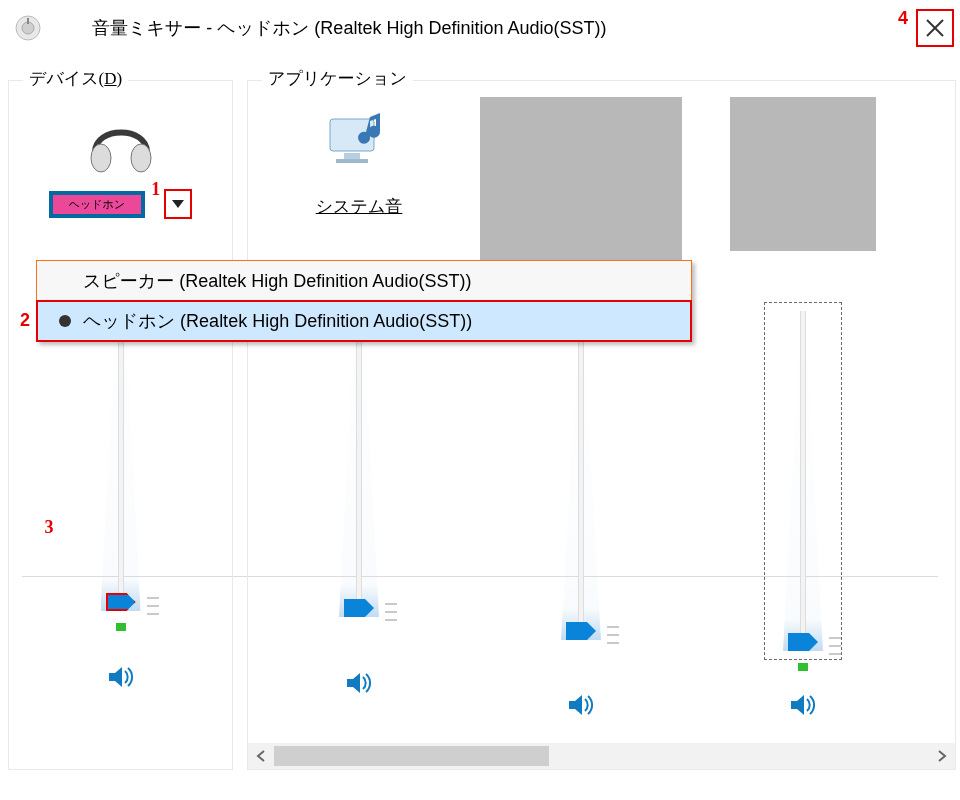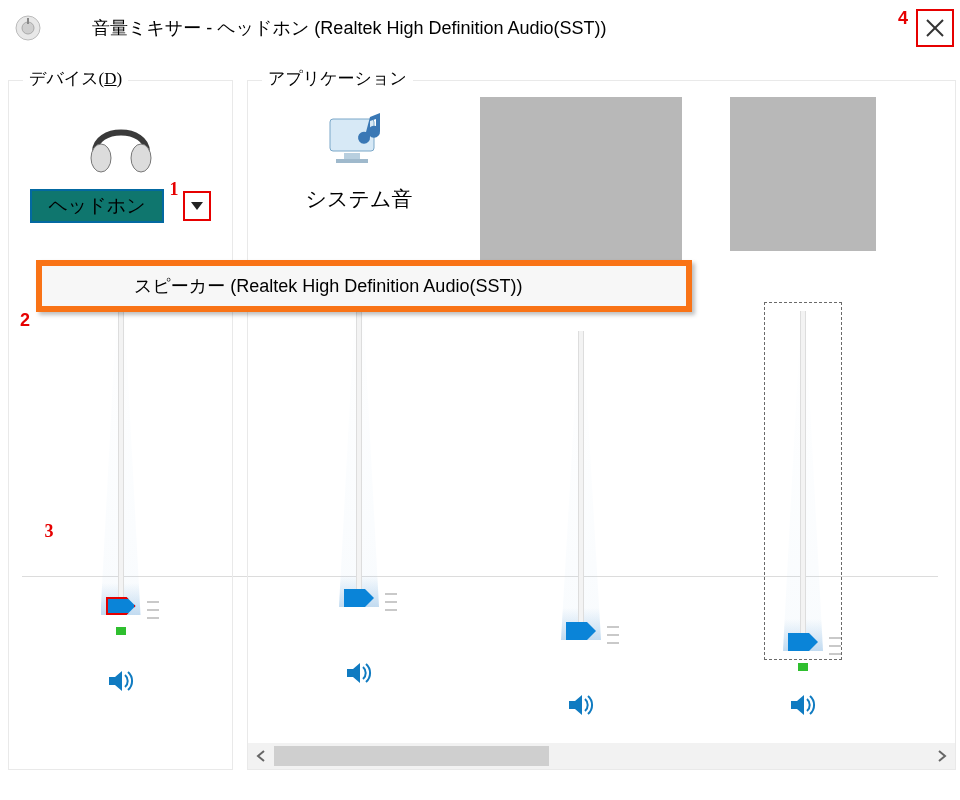--- a/index.html
+++ b/index.html
@@ -88,33 +88,34 @@
     display:flex; align-items:center; justify-content:center;
   }
   .channel .placeholder {
     width: 202px;
     height: 182px;
     background: #b8b8b8;
     margin-top: 16px;
   }
   .channel .label {
     height: 30px;
-    font-size: 21px;
-    margin-top: 6px;
+    font-size: 17px;
+    margin-top: 16px;
+    text-decoration: underline;
   }
   .device-name-row {
     display:flex;
     align-items:center;
     margin-top: 6px;
   }
   .device-name-btn {
-    background: #0f766e;
-    border: 2px solid #0369a1;
+    background: #ec4899;
+    border: 4px solid #0369a1;
     padding: 2px 16px;
-    font-size: 19px;
+    font-size: 11px;
   }
   .device-dd-btn {
     width: 28px; height: 30px;
     display:flex; align-items:center; justify-content:center;
     margin-left: 6px;
   }
   .red-box { border: 2px solid #e60000; }
   .slider-area {
     margin-top: 42px;
     position: relative;
@@ -172,24 +173,23 @@
     display:flex; align-items:center; justify-content:center;
     border:1px solid transparent;
   }
   .dashed-sel { outline: 1px dashed #6a6a6a; outline-offset: 2px; padding:6px 8px;}
   .dropdown {
     position: absolute;
     top: 260px;
     left: 36px;
     width: 656px;
     background: #f7f7f7;
-    border: 6px solid #f97316;
+    border: 1px solid #f97316;
     box-shadow: 3px 3px 4px rgba(0,0,0,0.25);
     z-index: 50;
-    padding-left: 46px;
   }
   .dropdown .opt {
     display:flex;
     align-items:center;
     padding: 4px 10px 4px 10px;
     font-size: 18px;
     height: 40px;
   }
   .dropdown .opt .bullet {
     width: 36px;
@@ -391,14 +391,20 @@
       </div>
     </div>
   </div>
 </div>
 
 <div class="dropdown">
   <div class="opt">
     <span class="bullet"></span>
     <span>スピーカー (Realtek High Definition Audio(SST))</span>
   </div>
+  <div class="opt selected selected-outline">
+    <span class="bullet">
+        <span class="bullet-dot"></span>
+      </span>
+    <span>ヘッドホン (Realtek High Definition Audio(SST))</span>
+  </div>
 </div>
 <span class="marker" style="top:310px; left:20px;">2</span>
 
 </body></html>

